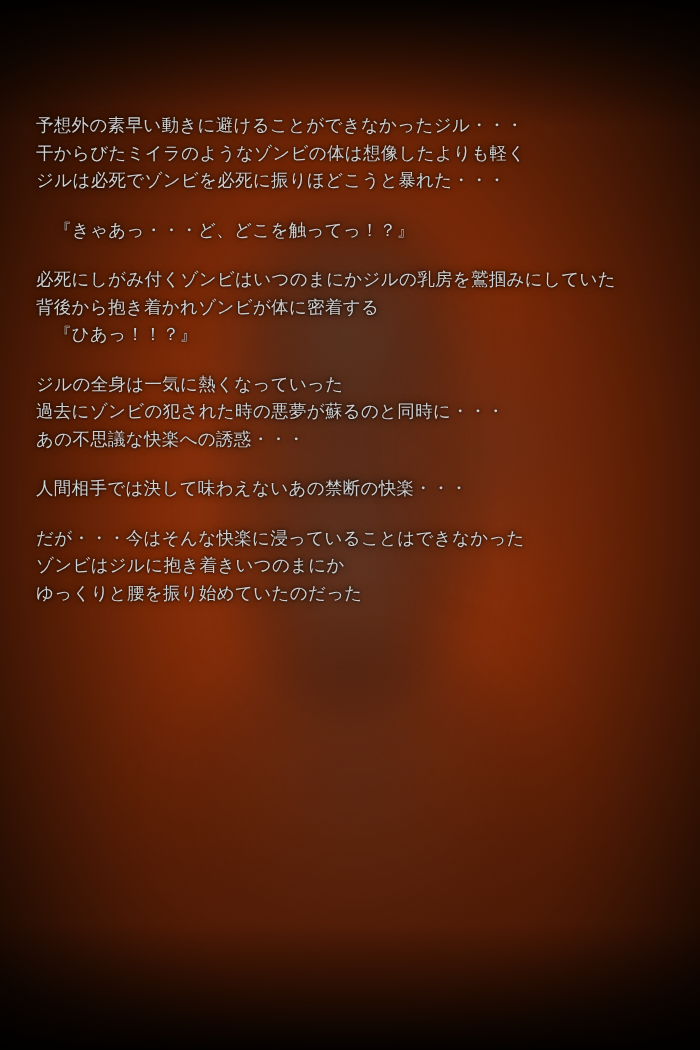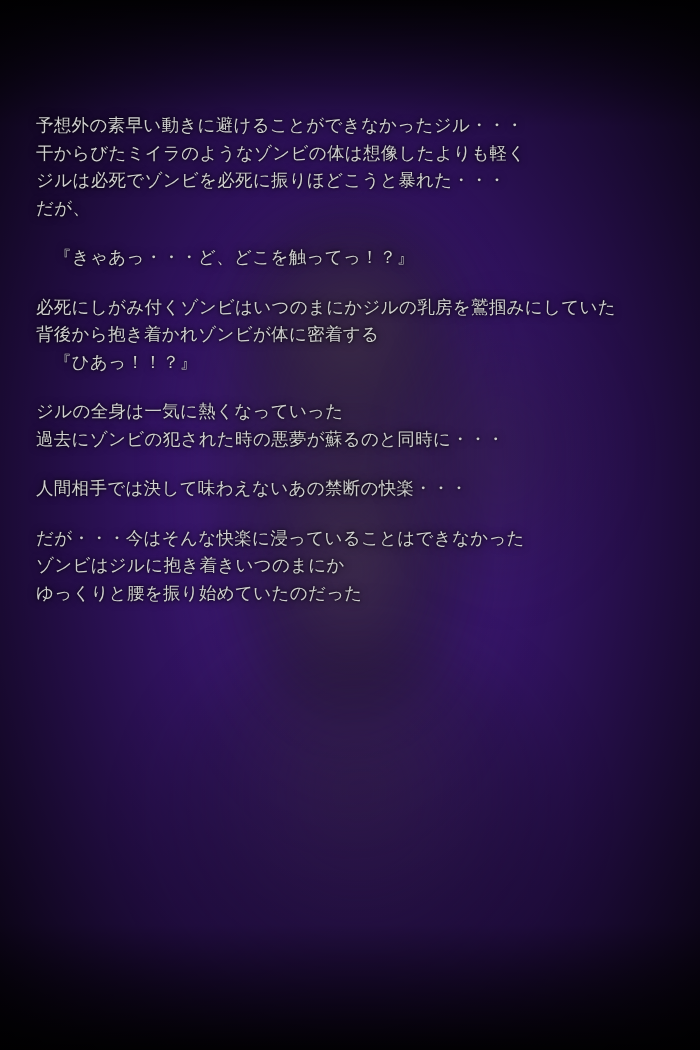--- a/index.html
+++ b/index.html
@@ -10,21 +10,21 @@
   body {
     width: 700px;
     height: 1050px;
     overflow: hidden;
     font-family: "Liberation Serif", "DejaVu Serif", serif;
   }
   .page {
     position: relative;
     width: 700px;
     height: 1050px;
-    background: #4c1d95;
+    background: #c2410c;
     overflow: hidden;
   }
 
   
   .bg-art {
     position: absolute;
     inset: 0;
     pointer-events: none;
   }
   .bg-art .glow {
@@ -98,36 +98,36 @@
     <div class="glow g5"></div>
     <div class="vignette"></div>
   </div>
 
   <div class="text-layer">
 
     <div class="block">
       <div class="line">予想外の素早い動きに避けることができなかったジル・・・</div>
       <div class="line">干からびたミイラのようなゾンビの体は想像したよりも軽く</div>
       <div class="line">ジルは必死でゾンビを必死に振りほどこうと暴れた・・・</div>
-      <div class="line">だが、</div>
     </div>
 
     <div class="block">
       <div class="line quote">『きゃあっ・・・ど、どこを触ってっ！？』</div>
     </div>
 
     <div class="block">
       <div class="line">必死にしがみ付くゾンビはいつのまにかジルの乳房を鷲掴みにしていた</div>
       <div class="line">背後から抱き着かれゾンビが体に密着する</div>
       <div class="line quote">『ひあっ！！？』</div>
     </div>
 
     <div class="block">
       <div class="line">ジルの全身は一気に熱くなっていった</div>
       <div class="line">過去にゾンビの犯された時の悪夢が蘇るのと同時に・・・</div>
+      <div class="line">あの不思議な快楽への誘惑・・・</div>
     </div>
 
     <div class="block">
       <div class="line">人間相手では決して味わえないあの禁断の快楽・・・</div>
     </div>
 
     <div class="block">
       <div class="line">だが・・・今はそんな快楽に浸っていることはできなかった</div>
       <div class="line">ゾンビはジルに抱き着きいつのまにか</div>
       <div class="line">ゆっくりと腰を振り始めていたのだった</div>

